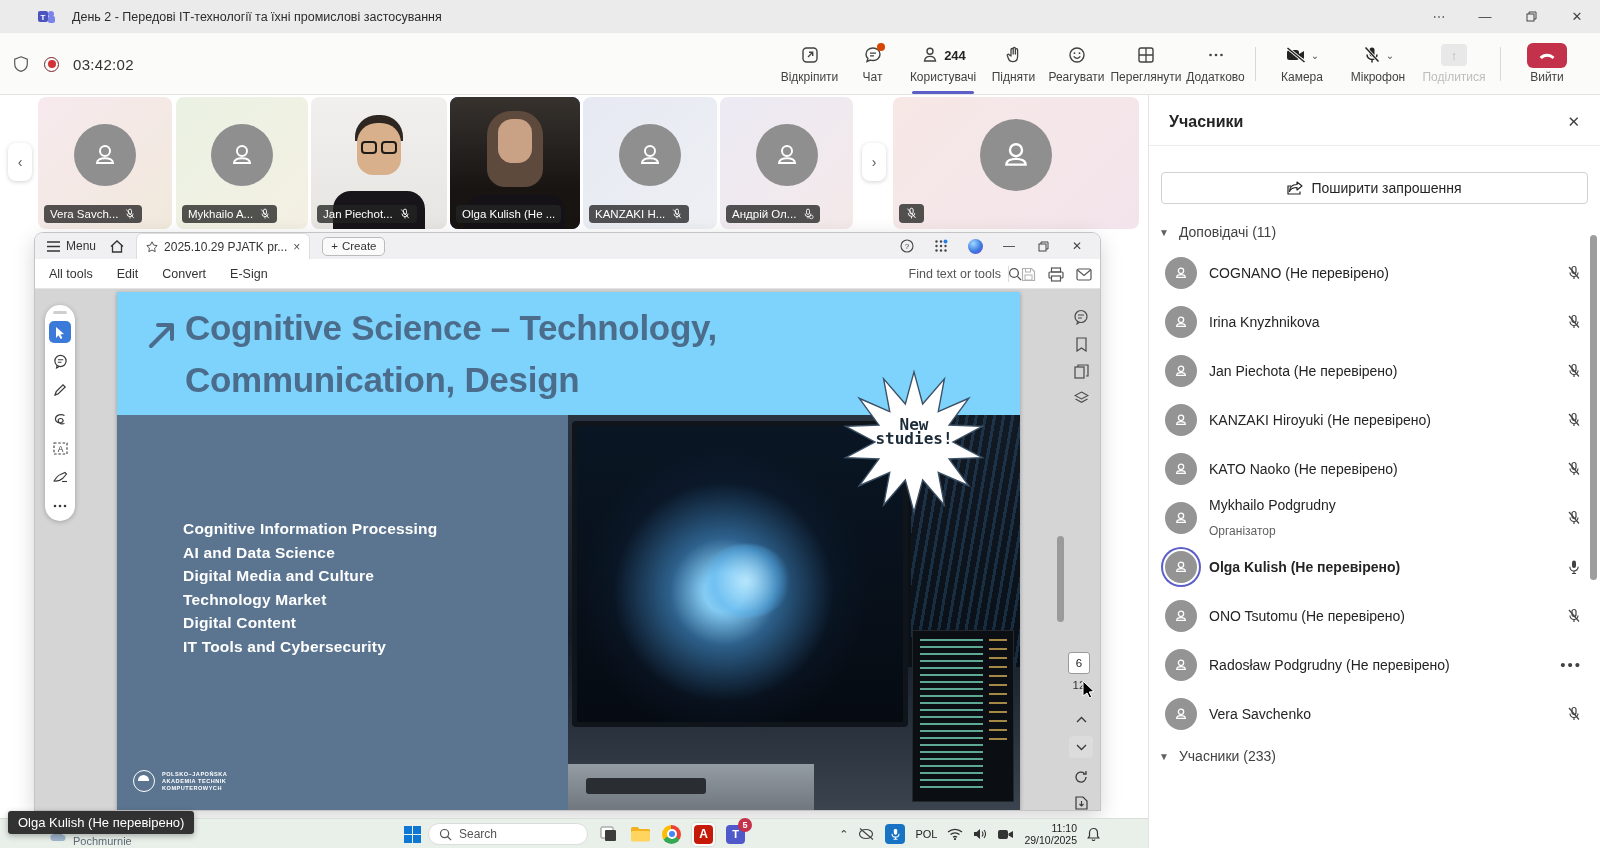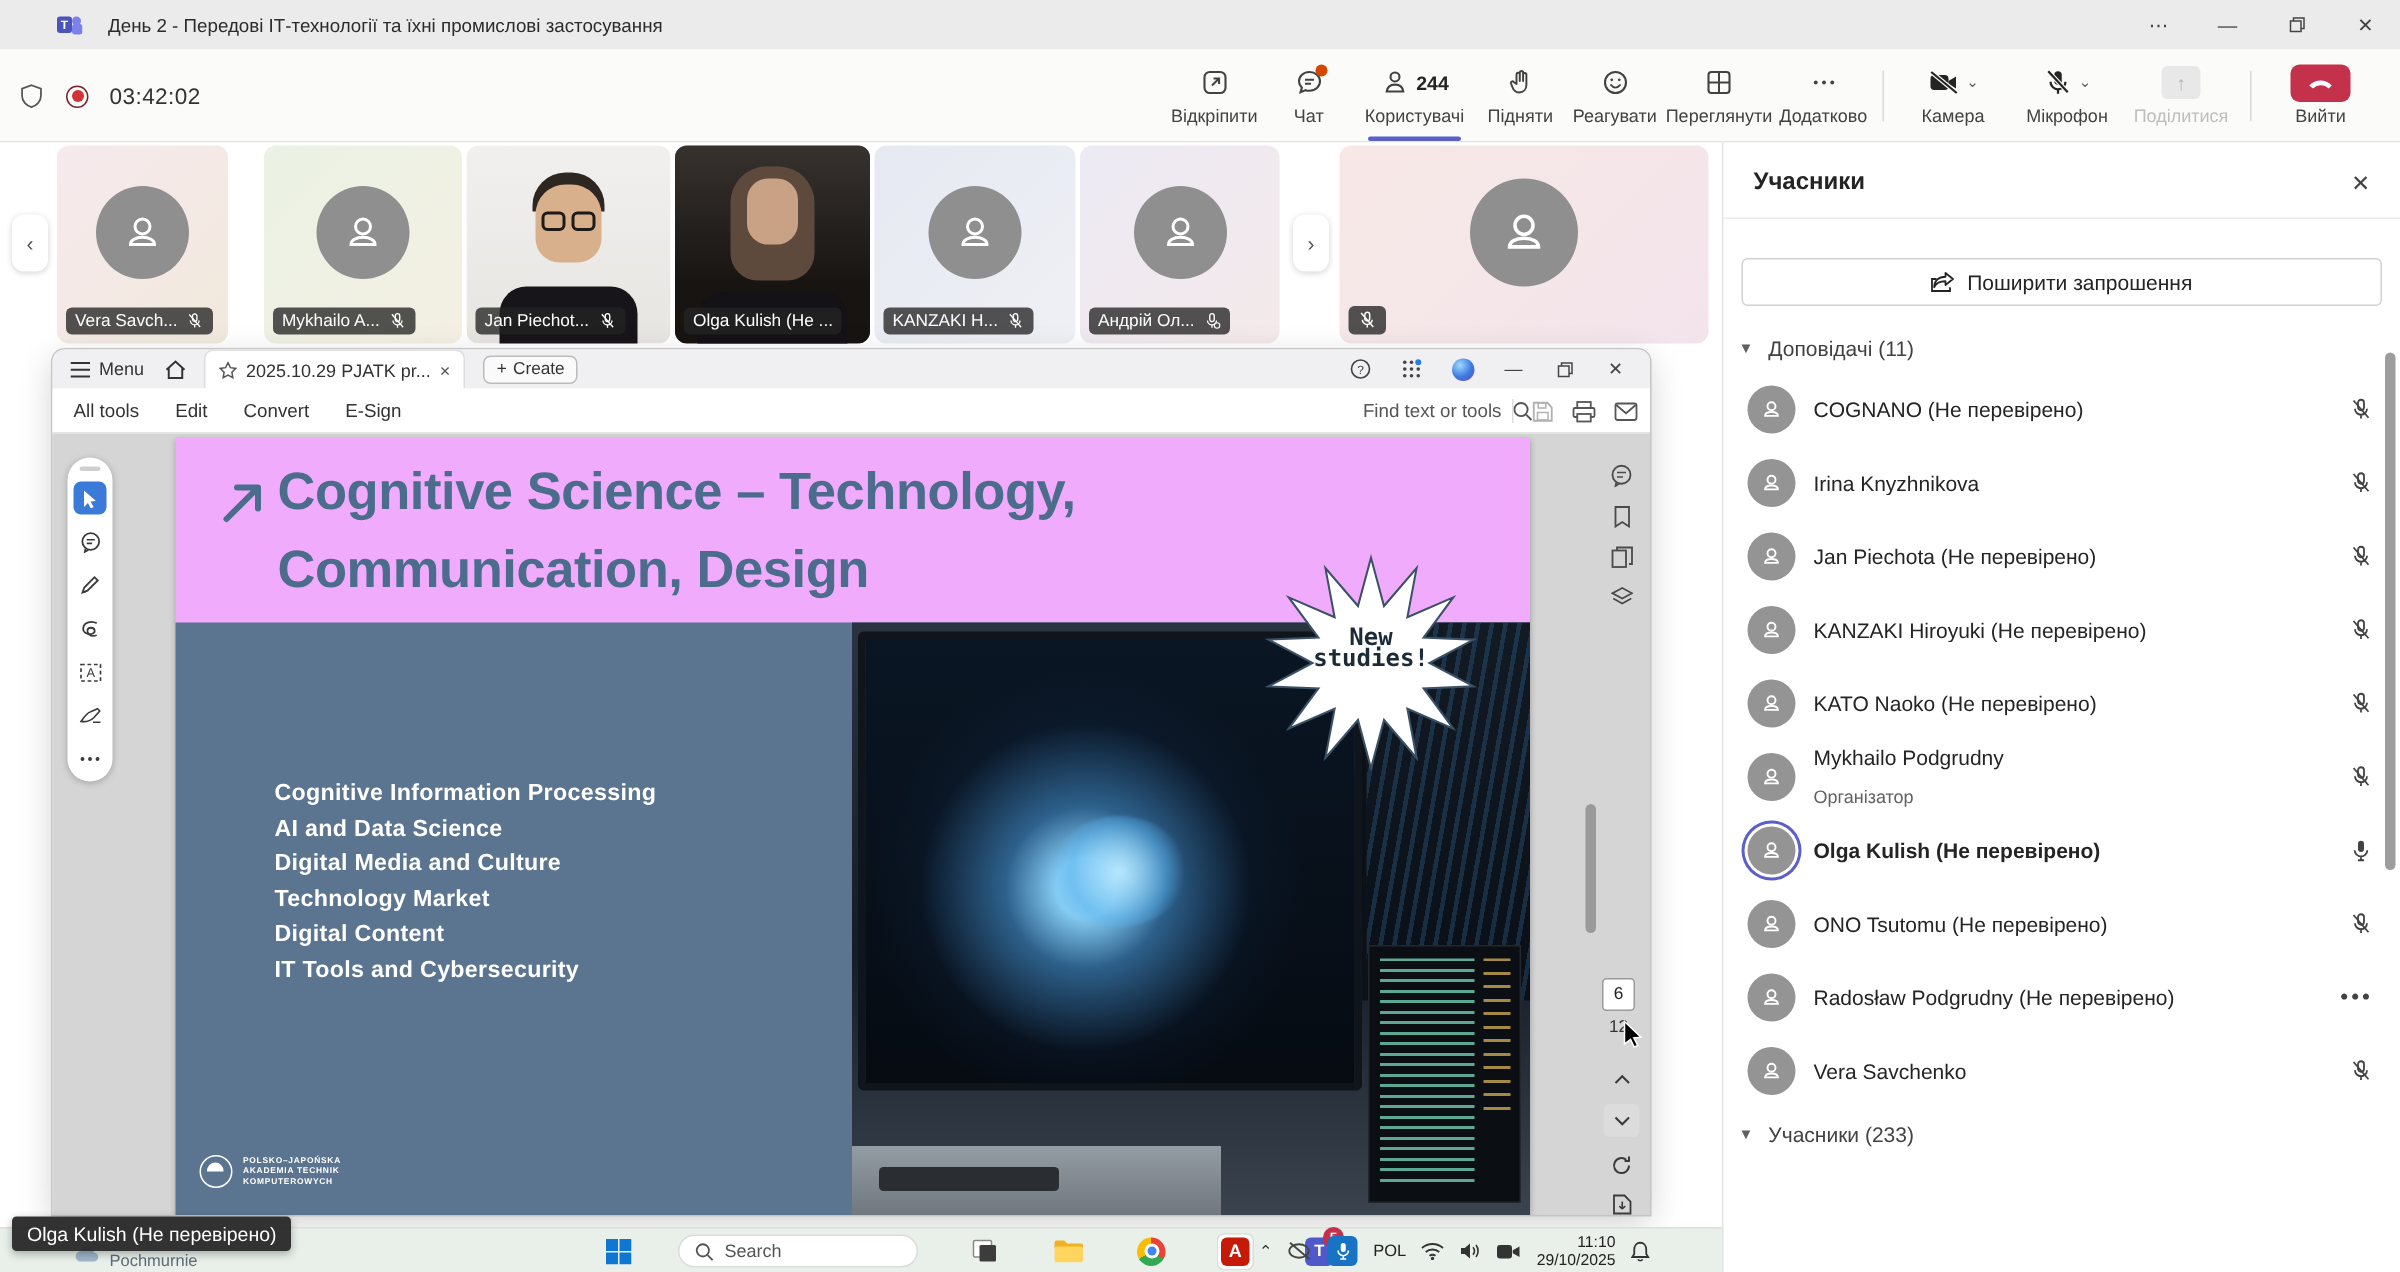--- a/index.html
+++ b/index.html
@@ -77,21 +77,21 @@
   .vdiv { width:1px; height:16px; background:#ddd; }
   .acro-doc { position:absolute; left:0; top:56px; width:100%; height:521px; background:#d5d5d5; overflow:hidden; }
 
   
   .tool-rail { position:absolute; left:10px; top:16px; width:30px; background:#fff; border-radius:15px; box-shadow:0 1px 5px rgba(0,0,0,.25); padding:6px 0 4px; display:flex; flex-direction:column; align-items:center; gap:7px; }
   .rail-handle { width:14px; height:3px; border-radius:2px; background:#cfcfcf; }
   .tool { width:22px; height:22px; border-radius:5px; display:flex; align-items:center; justify-content:center; color:#3a3a3a; }
   .tool.active { background:#3b7ad9; color:#fff; }
 
   
-  .slide { position:absolute; left:82px; top:3px; width:903px; height:518px; background:#f0abfc; box-shadow:0 1px 4px rgba(0,0,0,.3); }
+  .slide { position:absolute; left:82px; top:3px; width:903px; height:518px; background:#7dd3fc; box-shadow:0 1px 4px rgba(0,0,0,.3); }
   .slide-arrow { position:absolute; left:28px; top:26px; }
   .slide-title { position:absolute; left:68px; top:10px; width:705px; font-size:35px; line-height:52px; font-weight:bold; color:#4b6c8b; letter-spacing:-.3px; }
   .slide-body { position:absolute; left:0; top:123px; width:903px; height:395px; background:#5b7590; }
   .topics { position:absolute; left:66px; top:102px; color:#fff; font-size:15.5px; font-weight:bold; line-height:23.5px; letter-spacing:.2px; }
   .photo { position:absolute; left:451px; top:0; width:452px; height:395px; background:linear-gradient(180deg,#2a3340 0%,#141c27 55%,#3a434e 100%); overflow:hidden; }
   .m1 { position:absolute; left:4px; top:6px; width:336px; height:306px; background:
         radial-gradient(circle at 45% 56%, rgba(140,214,255,.95) 0 8%, rgba(70,150,215,.6) 22%, rgba(20,50,90,.15) 45%, rgba(0,0,0,0) 60%),
         linear-gradient(#0a1624,#060b12);
         border:5px solid #10151c; border-radius:4px; }
   .m1::after { content:""; position:absolute; left:38%; top:40%; width:90px; height:74px; border-radius:50%;
@@ -136,21 +136,21 @@
   .p-av.ring { box-shadow:0 0 0 2px #fff, 0 0 0 4px #5b5fc7; }
   .p-name { flex:1; font-size:14px; color:#242424; white-space:nowrap; overflow:hidden; }
   .p-name.bold { font-weight:bold; }
   .p-sub { font-size:12px; color:#616161; margin-top:11px; }
   .p-mic { color:#424242; flex:none; }
   .p-more { color:#424242; font-size:15px; letter-spacing:2px; flex:none; }
   .panel-scroll { position:absolute; right:3px; top:140px; width:7px; height:345px; background:#9d9d9d; border-radius:4px; }
 
   
   .taskbar { position:absolute; left:0; top:818px; width:1148px; height:30px; background:#e9f0ea; border-top:1px solid #d9e0da; z-index:5; }
-  .tk-center { position:absolute; left:404px; top:0; height:30px; display:flex; align-items:center; gap:31px; }
+  .tk-center { position:absolute; left:404px; top:0; height:30px; display:flex; align-items:center; gap:7px; }
   .tk-search { width:160px; height:22px; background:#fff; border:1px solid #dcdcdc; border-radius:12px; display:flex; align-items:center; gap:7px; padding:0 10px; font-size:12px; color:#555; }
   .tk-ic { width:25px; height:25px; border-radius:5px; display:flex; align-items:center; justify-content:center; position:relative; }
   .tk-ic.active { background:rgba(255,255,255,.75); box-shadow:inset 0 0 0 1px #d8ded8; }
   .tk-badge { position:absolute; right:-4px; top:-4px; min-width:14px; height:14px; border-radius:8px; background:#c4314b; color:#fff; font-size:9px; font-weight:bold; display:flex; align-items:center; justify-content:center; padding:0 3px; }
   .tray { position:absolute; right:48px; top:0; height:30px; display:flex; align-items:center; gap:10px; color:#333; }
   .tray-mic { width:20px; height:20px; border-radius:4px; background:#1873c4; display:flex; align-items:center; justify-content:center; }
   .tk-lang { font-size:11px; color:#222; }
   .tk-clock { text-align:right; font-size:10.5px; color:#222; line-height:12px; }
   .weather { position:absolute; left:50px; top:4px; display:flex; align-items:center; gap:7px; z-index:1; }
   .weather-txt { font-size:11px; color:#5f6b77; margin-top:12px; }
@@ -305,21 +305,21 @@
         </span>
           </span>
         <span>Вийти</span>
       </div>
     </div>
   </div>
 
   <div class="strip">
     <div class="strip-chev" style="left:8px">‹</div>
 
-    <div class="tile g-pink" style="left:38px;width:114px">
+    <div class="tile g-pink" style="left:38px;width:134px">
       <div class="avatar-big">
         <svg width="30" height="30" viewBox="0 0 30 30">
             <circle cx="15" cy="11" r="5" fill="none" stroke="#fff" stroke-width="2"></circle>
             <path d="M7 23c0-3 3.5-4.8 8-4.8s8 1.8 8 4.8z" fill="none" stroke="#fff" stroke-width="2"></path>
           </svg>
       </div>
       <div class="name-pill">
         <span>Vera Savch...</span>
         <svg width="12" height="12" viewBox="0 0 16 16">
             <rect x="6" y="1.5" width="4" height="7" rx="2" fill="none" stroke="#fff" stroke-width="1.2"></rect>

